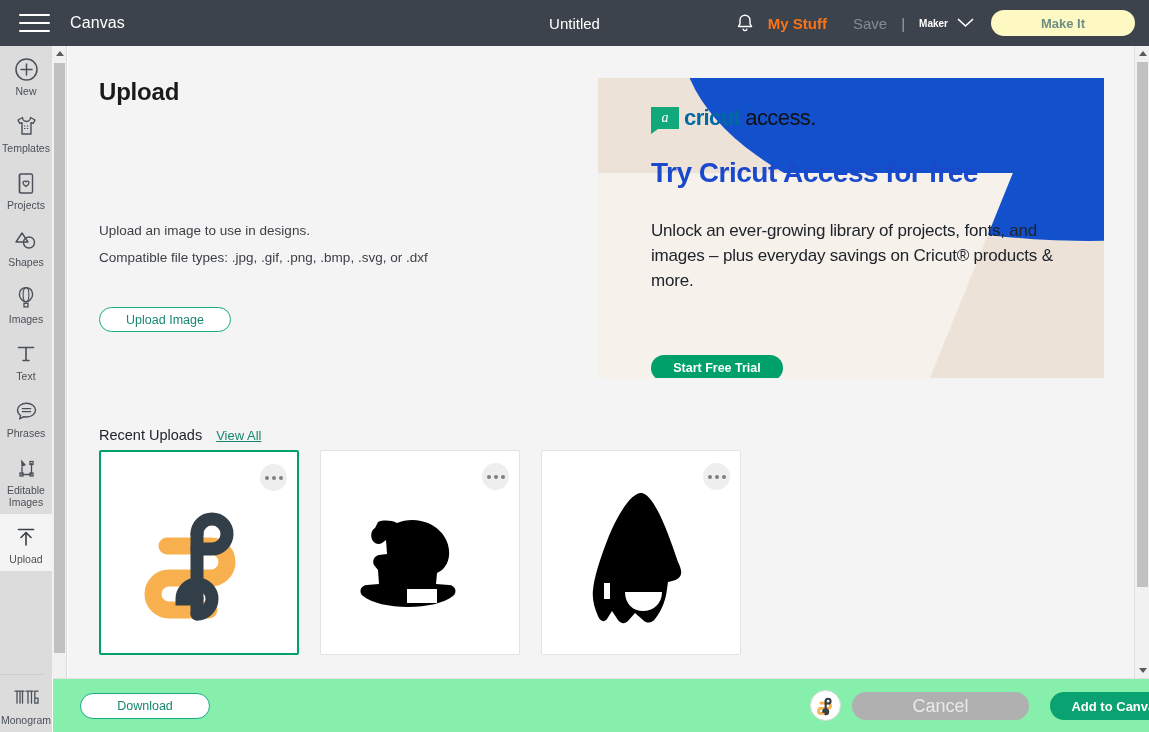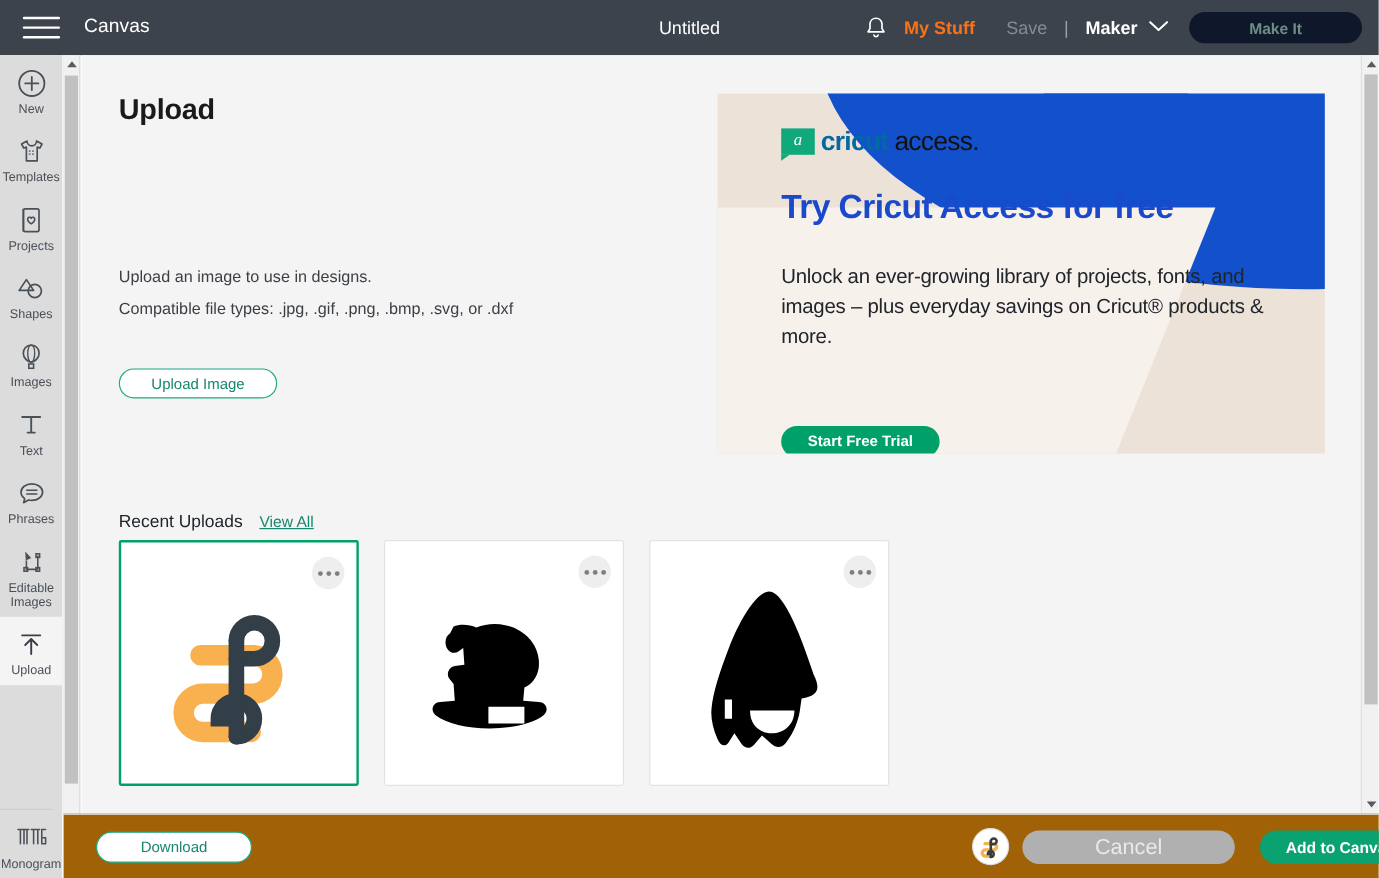--- a/index.html
+++ b/index.html
@@ -35,26 +35,26 @@
     font-size: 15px; color: #ffffff;
   }
   .topbar-right {
     position: absolute; right: 14px; top: 0; height: 46px;
     display: flex; align-items: center; gap: 0px;
   }
   .bell { width: 26px; height: 26px; margin-right: 10px; cursor: pointer; }
   .mystuff { font-size: 15px; font-weight: bold; color: #f97316; cursor: pointer; margin-right: 26px; }
   .save { font-size: 15px; color: #868b93; cursor: default; margin-right: 14px; }
   .divider-v { color: #9aa0a8; font-size: 15px; margin-right: 14px; }
-  .maker { font-size: 15px; font-weight: bold; color: #fff; cursor: pointer; }
+  .maker { font-size: 10px; font-weight: bold; color: #fff; cursor: pointer; }
   .chev { margin: 0 0 0 9px; cursor: pointer; }
   .makeit {
     margin-left: 17px;
     width: 144px; height: 26px; border-radius: 13px;
-    background: #0f172a;
+    background: #fef9c3;
     color: #6d8e85; font-size: 13px; font-weight: bold;
     display: flex; align-items: center; justify-content: center;
     cursor: default;
   }
 
   
   .rail {
     position: absolute; top: 46px; left: 0; width: 52px; height: 686px;
     background: #dcdcdc;
   }
@@ -201,21 +201,21 @@
     width: 27px; height: 27px; border-radius: 50%;
     background: #eeeeee; display: flex; align-items: center; justify-content: center;
     gap: 3px; cursor: pointer;
   }
   .dots i { width: 4px; height: 4px; border-radius: 50%; background: #7b7f85; display: block; }
   .art { position: absolute; left: 0; top: 22px; width: 100%; height: 180px; display: flex; align-items: center; justify-content: center; }
 
   
   .bottombar {
     position: absolute; left: 53px; bottom: 0; width: 1096px; height: 54px;
-    background: #a16207; border-top: 1px solid #e2e2e2;
+    background: #86efac; border-top: 1px solid #e2e2e2;
   }
   .download-btn {
     position: absolute; left: 27px; top: 14px;
     width: 130px; height: 26px; border-radius: 13px;
     border: 1px solid #1aaa84; background: #ffffff; color: #17876e;
     font-size: 12.5px; display: flex; align-items: center; justify-content: center; cursor: pointer;
   }
   .thumb-avatar {
     position: absolute; left: 757px; top: 11px;
     width: 31px; height: 31px; border-radius: 50%;

